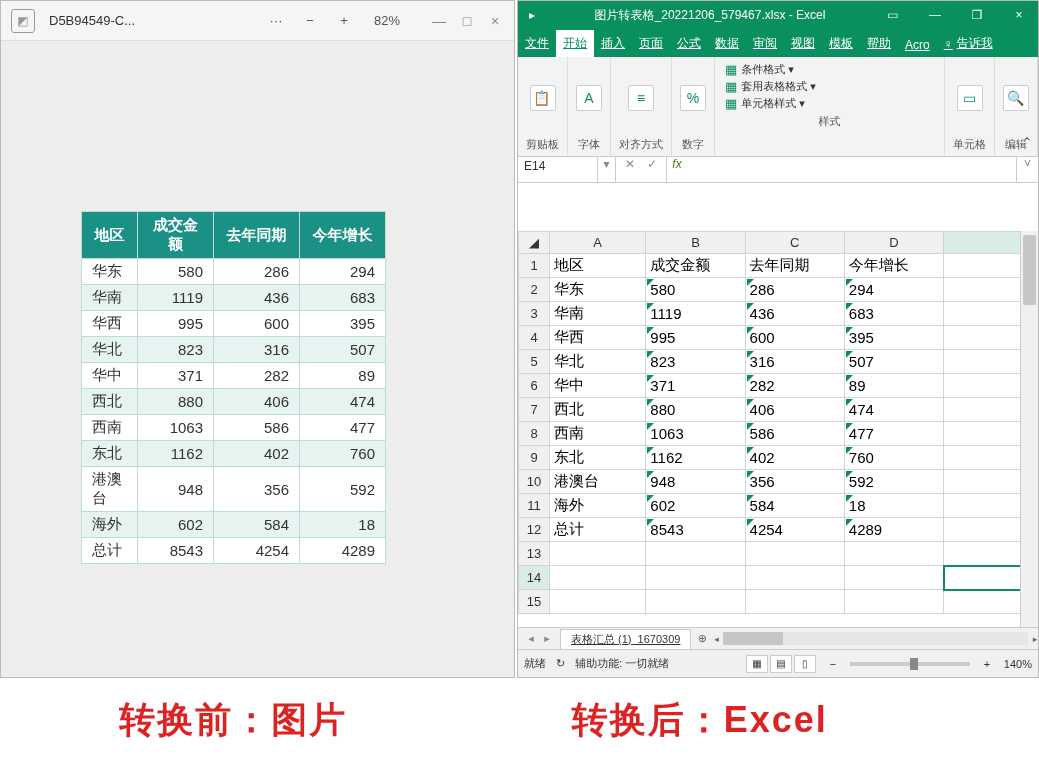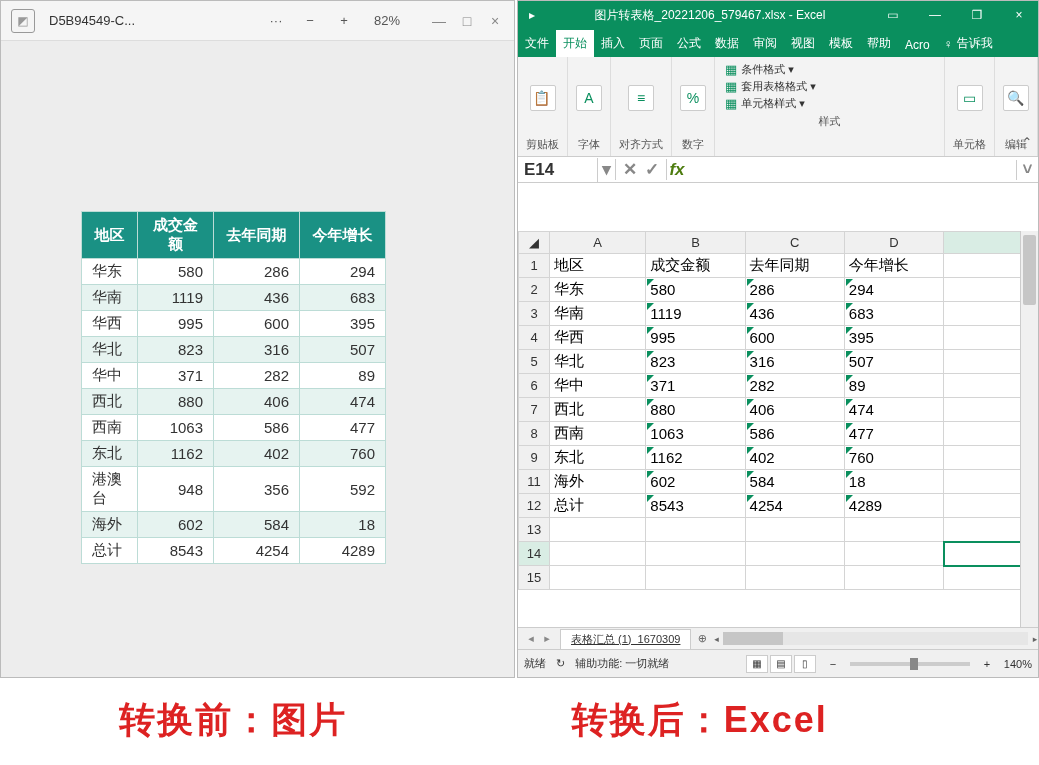--- a/index.html
+++ b/index.html
@@ -25,33 +25,33 @@
   .image-table tr.alt td { background:#e6f3f0; }
   .image-table tr.plain td { background:#fff; }
   .image-table .col0{width:56px;} .image-table .col1{width:76px;} .image-table .col2{width:86px;} .image-table .col3{width:86px;}
   
   .ex-titlebar { height:28px; background:#0a8f5e; color:#fff; display:flex; align-items:center; font-size:12px;}
   .ex-titlebar .tb-left{width:28px;text-align:center;}
   .ex-titlebar .tb-title{flex:1;text-align:center;}
   .ex-titlebar .tb-wins{display:flex;gap:4px;}
   .ex-titlebar .tb-wb{width:38px;height:28px;display:flex;align-items:center;justify-content:center;cursor:pointer;}
   .ex-tabs { height:28px; background:#0a8f5e; display:flex; align-items:flex-end; font-size:12px;}
-  .ex-tab { padding:5px 7px; color:#fff; cursor:pointer;}
+  .ex-tab { padding:5px 7px; color:#fff; cursor:pointer;text-decoration:underline;}
   .ex-tab.active { background:#fff; color:#0a8f5e;}
   .ex-tab.tell{display:flex;align-items:center;gap:4px;}
   .ex-ribbon { height:100px; background:#f3f3f3; border-bottom:1px solid #ccc; display:flex; font-size:11px; color:#555; align-items:stretch;}
   .rb-group{border-right:1px solid #ddd;padding:4px 8px 2px 8px;display:flex;flex-direction:column;align-items:center;justify-content:space-between;}
   .rb-top{display:flex;gap:6px;align-items:center;flex:1;}
   .rb-icon{width:26px;height:26px;border:1px solid #ccc;border-radius:2px;display:flex;align-items:center;justify-content:center;font-size:14px;color:#0a8f5e;background:#fff;}
   .rb-label{font-size:11px;color:#555;padding:2px 0;}
   .rb-style{flex:1;border-right:1px solid #ddd;padding:4px 10px;}
   .rb-style-row{display:flex;align-items:center;gap:4px;font-size:11px;color:#333;padding:1px 0;}
   .rb-style-row .sico{font-size:13px;color:#0a8f5e;}
   .rb-corner{position:absolute;right:6px;top:134px;color:#555;font-size:12px;}
-  .ex-namebox{height:26px;border-bottom:1px solid #ccc;display:flex;align-items:center;font-size:17px;color:#333;background:#fff;font-weight:bold;}
+  .ex-namebox{height:26px;border-bottom:1px solid #ccc;display:flex;font-size:12px;color:#333;background:#fff;}
   .nb-cell{width:80px;border-right:1px solid #ccc;padding:2px 6px;}
   .nb-drop{width:18px;border-right:1px solid #ccc;text-align:center;color:#888;cursor:pointer;}
   .nb-btns{display:flex;gap:2px;padding:0 4px;border-right:1px solid #ccc;}
   .nb-btn{width:20px;text-align:center;color:#888;cursor:pointer;}
   .nb-fx{width:20px;text-align:center;font-style:italic;color:#4d7c0f;cursor:pointer;}
   .nb-input{flex:1;padding:0 6px;}
   .nb-expand{width:22px;text-align:center;color:#888;border-left:1px solid #ccc;cursor:pointer;}
   .ex-gridwrap{position:absolute;left:0;right:0;top:230px;bottom:28px;background:#fff;overflow:hidden;}
   .ex-grid{border-collapse:collapse;font-size:15px;color:#000;}
   .ex-grid th,.ex-grid td{border:1px solid #d4d4d4;}
@@ -361,20 +361,28 @@
             </tr>
             <tr>
               <th class="rh">9</th>
               <td class="cell"><span>东北</span></td>
               <td class="cell num"><span class="tri"></span><span>1162</span></td>
               <td class="cell num"><span class="tri"></span><span>402</span></td>
               <td class="cell num"><span class="tri"></span><span>760</span></td>
               <td class="cell"></td>
             </tr>
             <tr>
+              <th class="rh">10</th>
+              <td class="cell"><span>港澳台</span></td>
+              <td class="cell num"><span class="tri"></span><span>948</span></td>
+              <td class="cell num"><span class="tri"></span><span>356</span></td>
+              <td class="cell num"><span class="tri"></span><span>592</span></td>
+              <td class="cell"></td>
+            </tr>
+            <tr>
               <th class="rh">11</th>
               <td class="cell"><span>海外</span></td>
               <td class="cell num"><span class="tri"></span><span>602</span></td>
               <td class="cell num"><span class="tri"></span><span>584</span></td>
               <td class="cell num"><span class="tri"></span><span>18</span></td>
               <td class="cell"></td>
             </tr>
             <tr>
               <th class="rh">12</th>
               <td class="cell"><span>总计</span></td>

